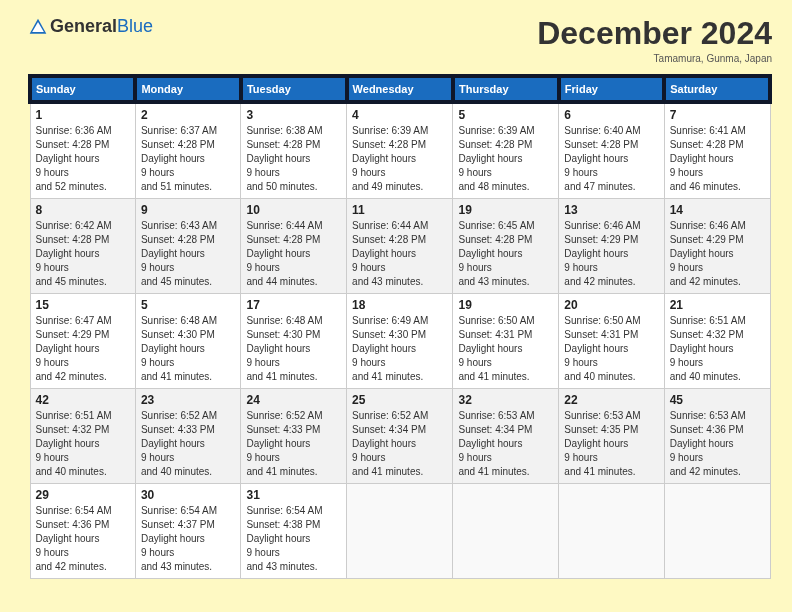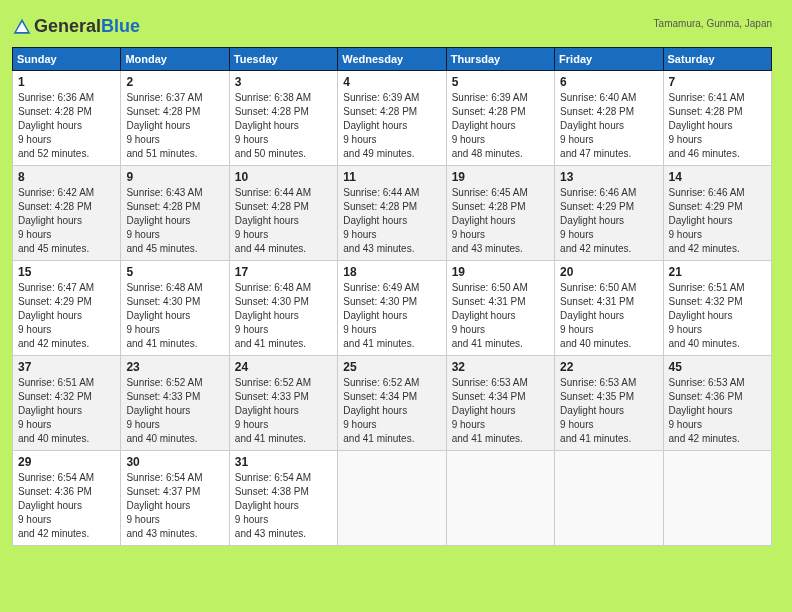--- a/index.html
+++ b/index.html
@@ -6,43 +6,43 @@
     body {
       font-family: Arial, sans-serif;
       background: #fff;
       width: 792px;
       height: 612px;
       overflow: hidden;
     }
     .page {
       width: 792px;
       height: 612px;
-      background: #bef264;
-      padding: 16px 20px 10px 12px;
+      background: #fef9c3;
+      padding: 16px 20px 10px 28px;
     }
     .header {
       display: flex;
       justify-content: space-between;
       align-items: flex-start;
       margin-bottom: 10px;
     }
     .logo {
       display: flex;
       flex-direction: column;
       align-items: flex-start;
     }
     .logo-text {
       display: flex;
       align-items: center;
       font-size: 18px;
       font-weight: bold;
       color: #333;
     }
     .logo-general { color: #333; font-weight: bold; }
-    .logo-blue { color: #1a6cbf; font-weight: bold; }
+    .logo-blue { color: #1a6cbf; font-weight: normal; }
     .logo-icon {
       width: 20px;
       height: 20px;
       margin-right: 2px;
     }
     .title-block {
       text-align: right;
     }
     .month-title {
       font-size: 32px;
@@ -60,21 +60,21 @@
       border-collapse: collapse;
       font-size: 9.5px;
     }
     .calendar thead tr th {
       background: #1a6cbf;
       color: #fff;
       padding: 5px 4px;
       text-align: left;
       font-size: 11px;
       font-weight: bold;
-      border: 1px solid #0f172a;
+      border: 4px solid #0f172a;
     }
     .calendar tbody tr td {
       vertical-align: top;
       padding: 4px 5px;
       border: 1px solid #ccc;
       width: 108px;
       min-height: 70px;
       background: #fff;
     }
     .calendar tbody tr:nth-child(even) td {
@@ -105,20 +105,21 @@
       <div class="logo-text">
         <svg class="logo-icon" viewBox="0 0 24 24">
           <polygon points="12,2 22,20 2,20" fill="#1a6cbf"></polygon>
           <polygon points="12,6 19,18 5,18" fill="#fff"></polygon>
         </svg>
         <span class="logo-general">General</span>
           <span class="logo-blue">Blue</span>
       </div>
     </div>
     <div class="title-block">
+      <div class="month-title">December 2024</div>
       <div class="location">Tamamura, Gunma, Japan</div>
     </div>
   </div>
 
   <table class="calendar">
     <thead>
       <tr>
         <th>Sunday</th>
         <th>Monday</th>
         <th>Tuesday</th>
@@ -214,21 +215,21 @@
         <span class="day-number">20</span>
         <div class="day-info">Sunrise: 6:50 AM<br>Sunset: 4:31 PM<br>Daylight hours<br>9 hours<br>and 40 minutes.</div>
       </td>
           <td>
         <span class="day-number">21</span>
         <div class="day-info">Sunrise: 6:51 AM<br>Sunset: 4:32 PM<br>Daylight hours<br>9 hours<br>and 40 minutes.</div>
       </td>
         </tr>
         <tr>
           <td>
-        <span class="day-number">37</span>
+        <span class="day-number">42</span>
         <div class="day-info">Sunrise: 6:51 AM<br>Sunset: 4:32 PM<br>Daylight hours<br>9 hours<br>and 40 minutes.</div>
       </td>
           <td>
         <span class="day-number">23</span>
         <div class="day-info">Sunrise: 6:52 AM<br>Sunset: 4:33 PM<br>Daylight hours<br>9 hours<br>and 40 minutes.</div>
       </td>
           <td>
         <span class="day-number">24</span>
         <div class="day-info">Sunrise: 6:52 AM<br>Sunset: 4:33 PM<br>Daylight hours<br>9 hours<br>and 41 minutes.</div>
       </td>

